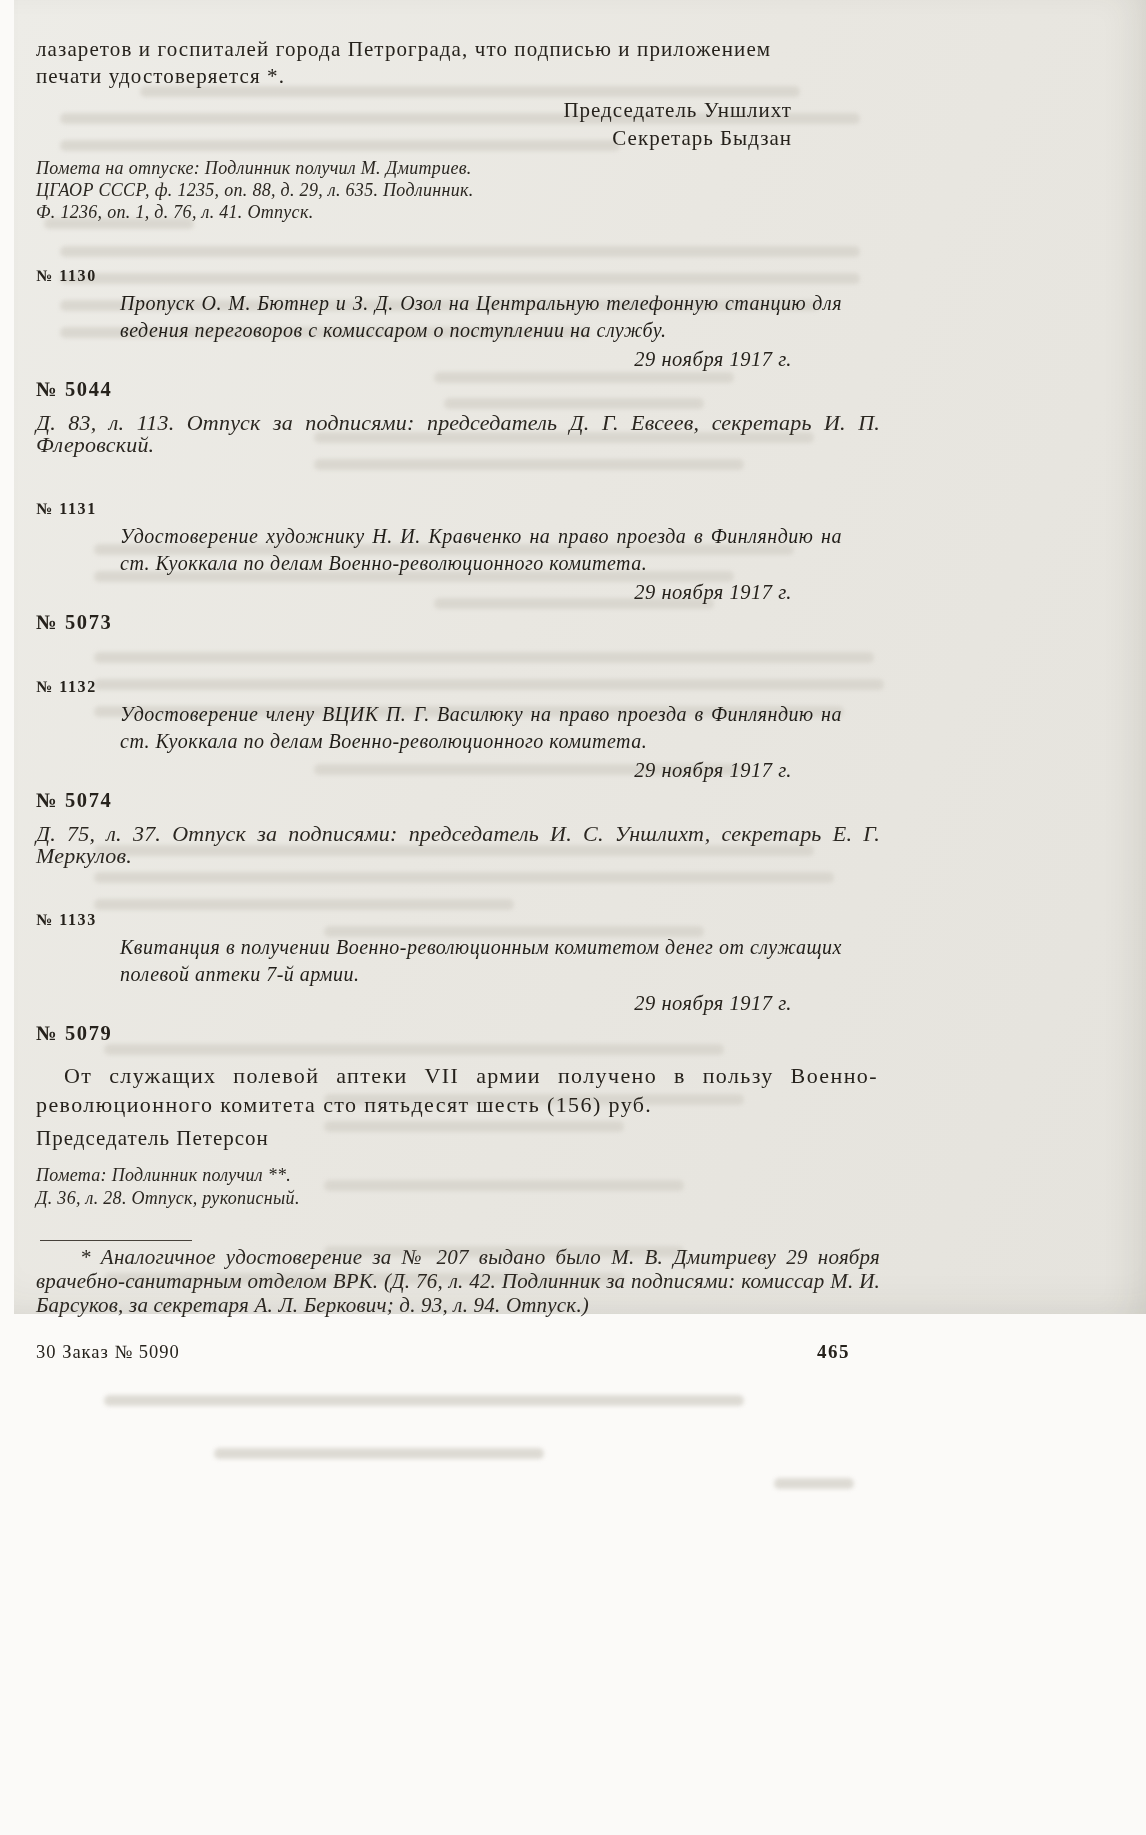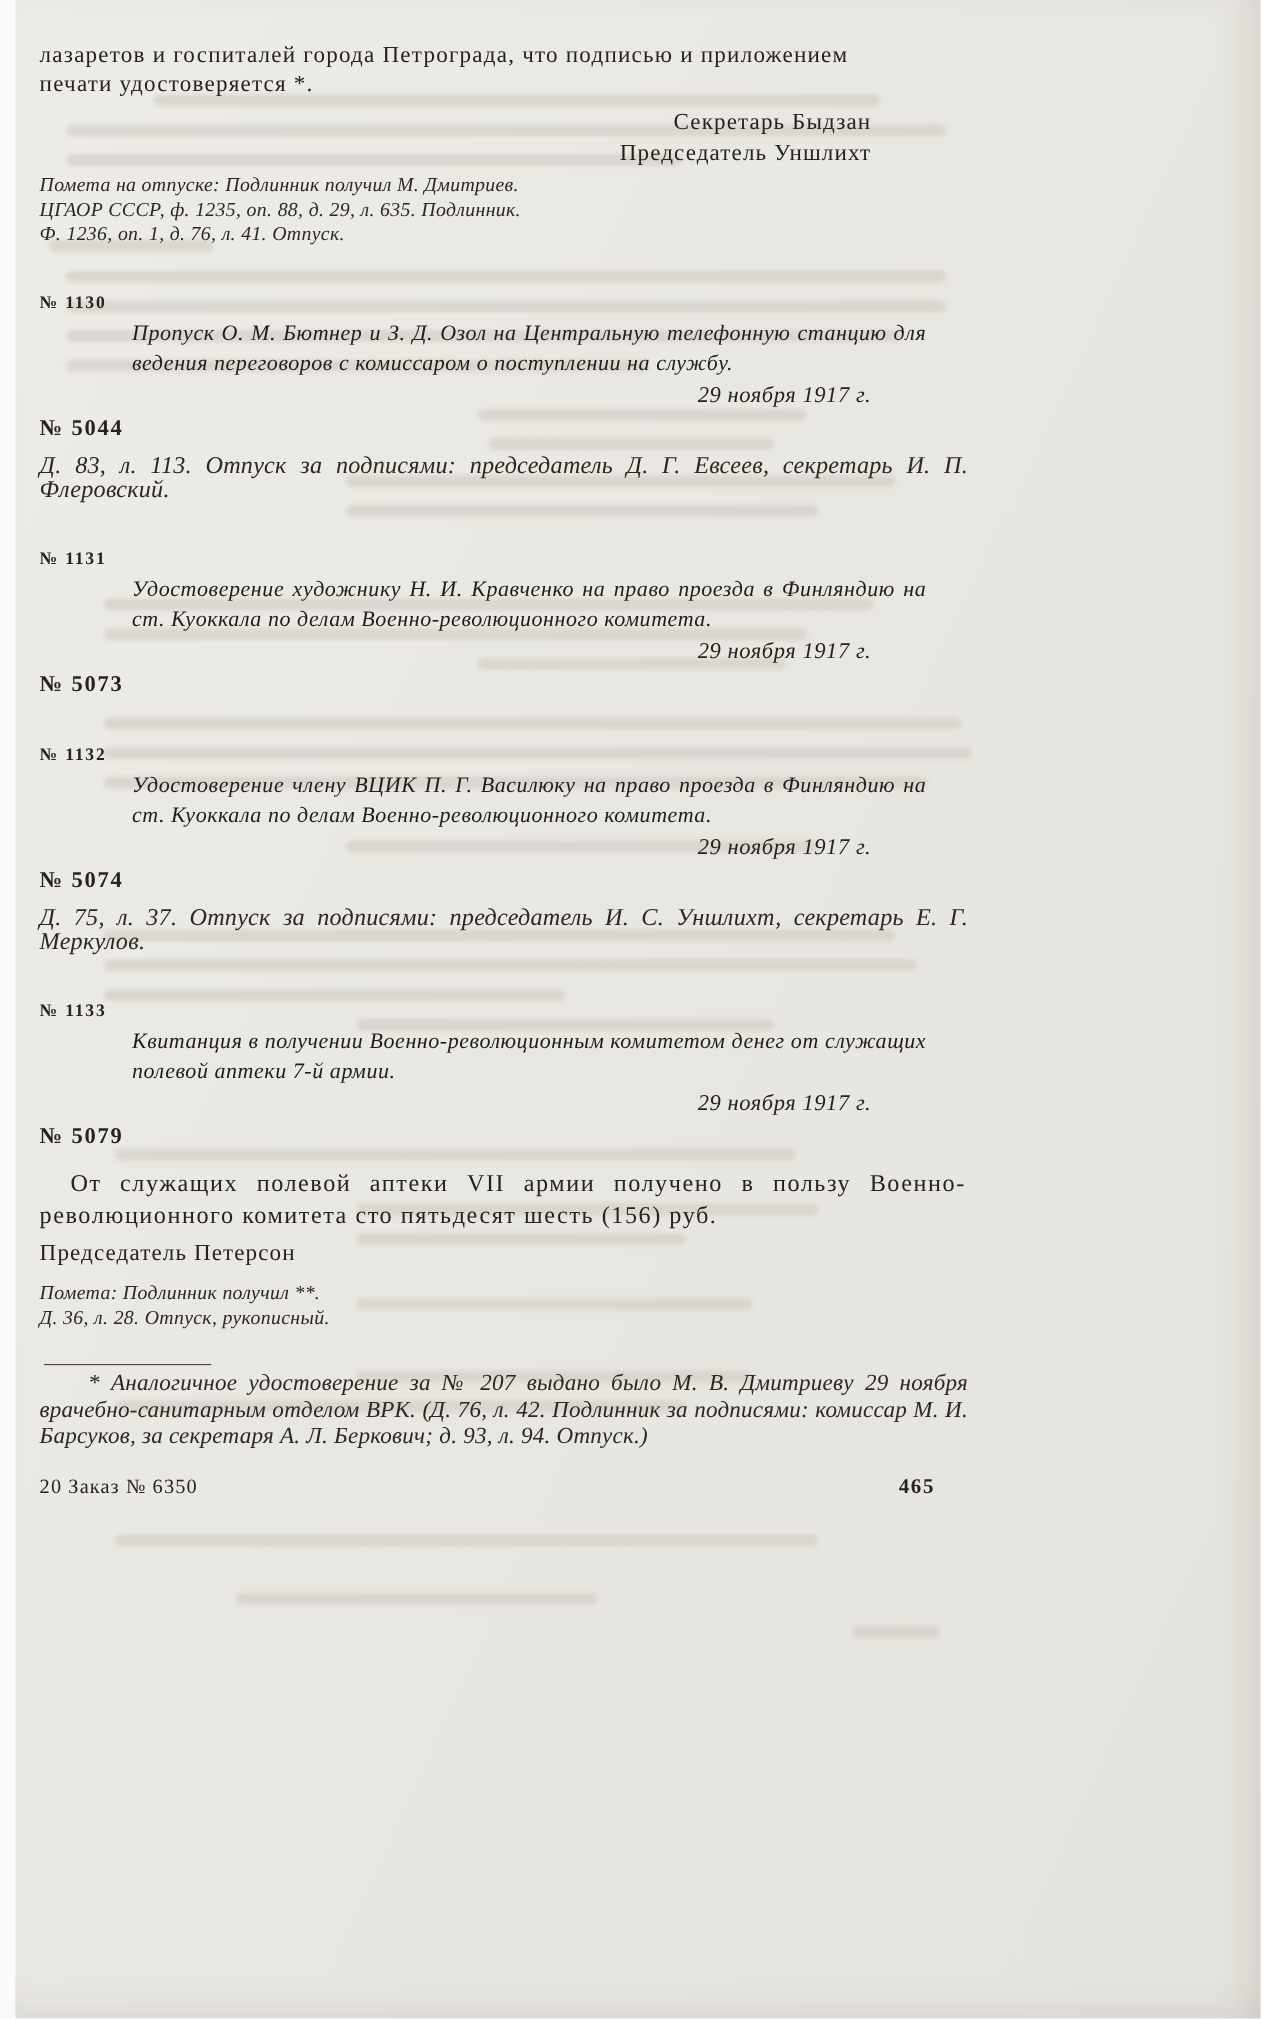--- a/index.html
+++ b/index.html
@@ -5,21 +5,21 @@
   * { margin:0; padding:0; box-sizing:border-box; }
   html, body { width:1146px; height:1835px; }
   body {
     position:relative;
     overflow:hidden;
     background:#fbfaf8;
     font-family:"Liberation Serif","DejaVu Serif",serif;
     color:#26221c;
   }
   .paper {
-    position:absolute; left:14px; top:0; width:1132px; height:1835px;
+    position:absolute; left:14px; top:0; width:1132px; height:1314px;
     background:linear-gradient(115deg,#edecE7 0%,#e9e7e1 45%,#e5e3dd 100%);
     box-shadow: inset -26px 0 38px -20px rgba(60,55,45,.12),
                 inset 0 -34px 44px -30px rgba(60,55,45,.07);
   }
   .bleed {
     position:absolute; height:11px; border-radius:6px;
     background:#d6d3cb; filter:blur(2px); opacity:.8;
   }
   .content { position:absolute; left:22px; top:0; width:844px; }
 
@@ -99,22 +99,22 @@
   <div class="bleed" style="left:90px;top:1273px;width:520px"></div>
   <div class="bleed" style="left:90px;top:1395px;width:640px"></div>
   <div class="bleed" style="left:200px;top:1448px;width:330px"></div>
   <div class="bleed" style="left:760px;top:1478px;width:80px"></div>
 
   <div class="content">
 
     <p class="body-text intro">лазаретов и госпиталей города Петрограда, что подписью и приложением печати удостоверяется *.</p>
 
     <div class="sig-block">
+      <div>Председатель Уншлихт</div>
       <div>Секретарь Быдзан</div>
-      <div>Председатель Уншлихт</div>
     </div>
 
     <div class="arch-notes">
       <div>Помета на отпуске: Подлинник получил М. Дмитриев.</div>
       <div>ЦГАОР СССР, ф. 1235, оп. 88, д. 29, л. 635. Подлинник.</div>
       <div>Ф. 1236, оп. 1, д. 76, л. 41. Отпуск.</div>
     </div>
 
     <section class="entry">
       <div class="entry-number">№ 1130</div>
@@ -152,18 +152,18 @@
       <div>Помета: Подлинник получил **.</div>
       <div>Д. 36, л. 28. Отпуск, рукописный.</div>
     </div>
 
     <div class="footnote-rule"></div>
     <div class="footnotes">
       <p class="footnote">* Аналогичное удостоверение за № 207 выдано было М. В. Дмитриеву 29 ноября врачебно-санитарным отделом ВРК. (Д. 76, л. 42. Подлинник за подписями: комиссар М. И. Барсуков, за секретаря А. Л. Беркович; д. 93, л. 94. Отпуск.)</p>
     </div>
 
     <div class="page-footer">
-      <span>20 Заказ № 6350</span>
+      <span>30 Заказ № 5090</span>
       <span class="page-num">465</span>
     </div>
 
   </div>
 </div>
 
 </body></html>

